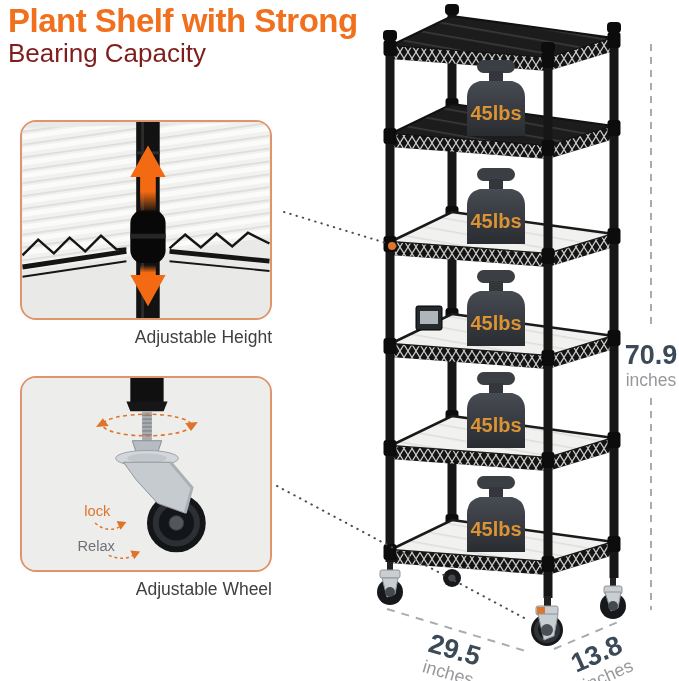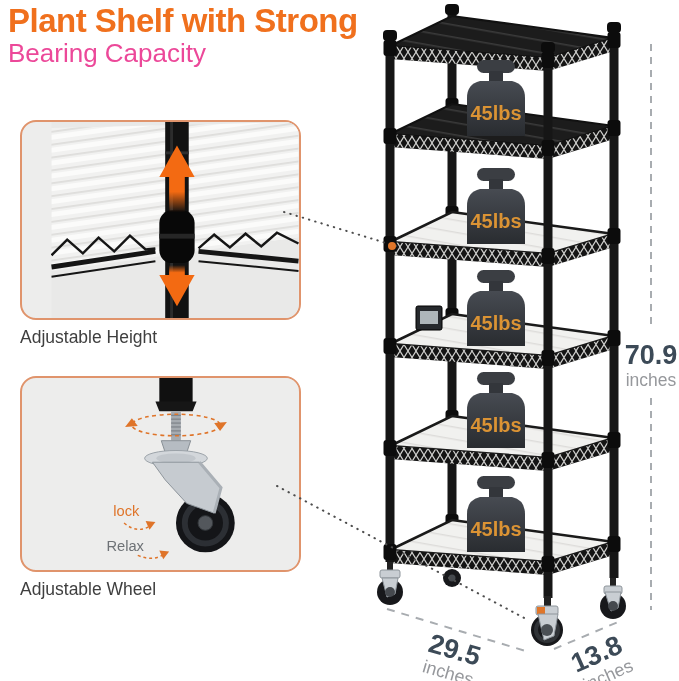--- a/index.html
+++ b/index.html
@@ -1,25 +1,25 @@
 <!DOCTYPE html>
 <html><head>
 <meta charset="utf-8">
 <style>
   html,body{margin:0;padding:0;background:#fff;}
   .canvas{position:relative;width:679px;height:681px;background:#ffffff;overflow:hidden;
           font-family:"Liberation Sans",sans-serif;border-radius:9px;}
   .title1{position:absolute;left:8px;top:2px;font-size:33px;font-weight:bold;
           color:#f0701d;letter-spacing:-0.5px;}
-  .title2{position:absolute;left:8px;top:38px;font-size:26px;font-weight:normal;color:#ec4899;}
+  .title2{position:absolute;left:8px;top:38px;font-size:26px;font-weight:normal;color:#7f1d1d;}
   .inset{position:absolute;left:20px;width:248px;border:2px solid #e0946c;border-radius:16px;
-         background:#ededec;overflow:hidden;padding-left:29px;}
+         background:#ededec;overflow:hidden;}
   #inset-adjust{top:120px;height:196px;}
   #inset-wheel{top:376px;height:192px;}
-  .inset-label{position:absolute;left:20px;width:252px;text-align:left;font-size:17.5px;
+  .inset-label{position:absolute;left:20px;width:252px;text-align:right;font-size:17.5px;
                color:#3f3f3f;}
   #label-adjust{top:327px;}
   #label-wheel{top:579px;}
   .mainsvg{position:absolute;left:0;top:0;}
   svg text{font-family:"Liberation Sans",sans-serif;}
 </style>
 </head>
 <body>
 
 <div class="canvas">

